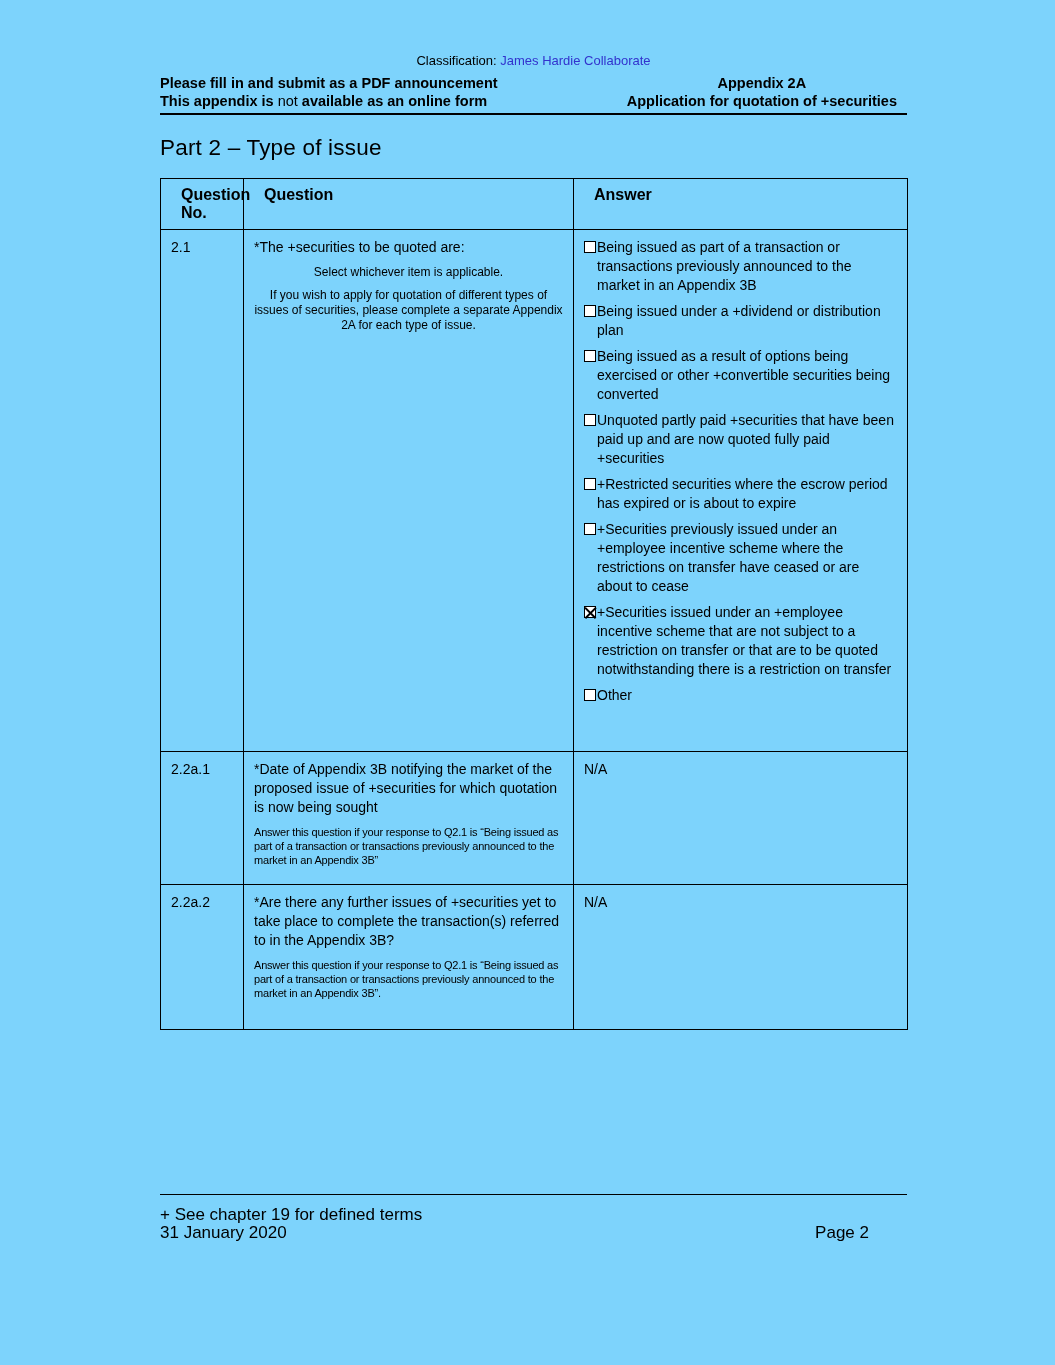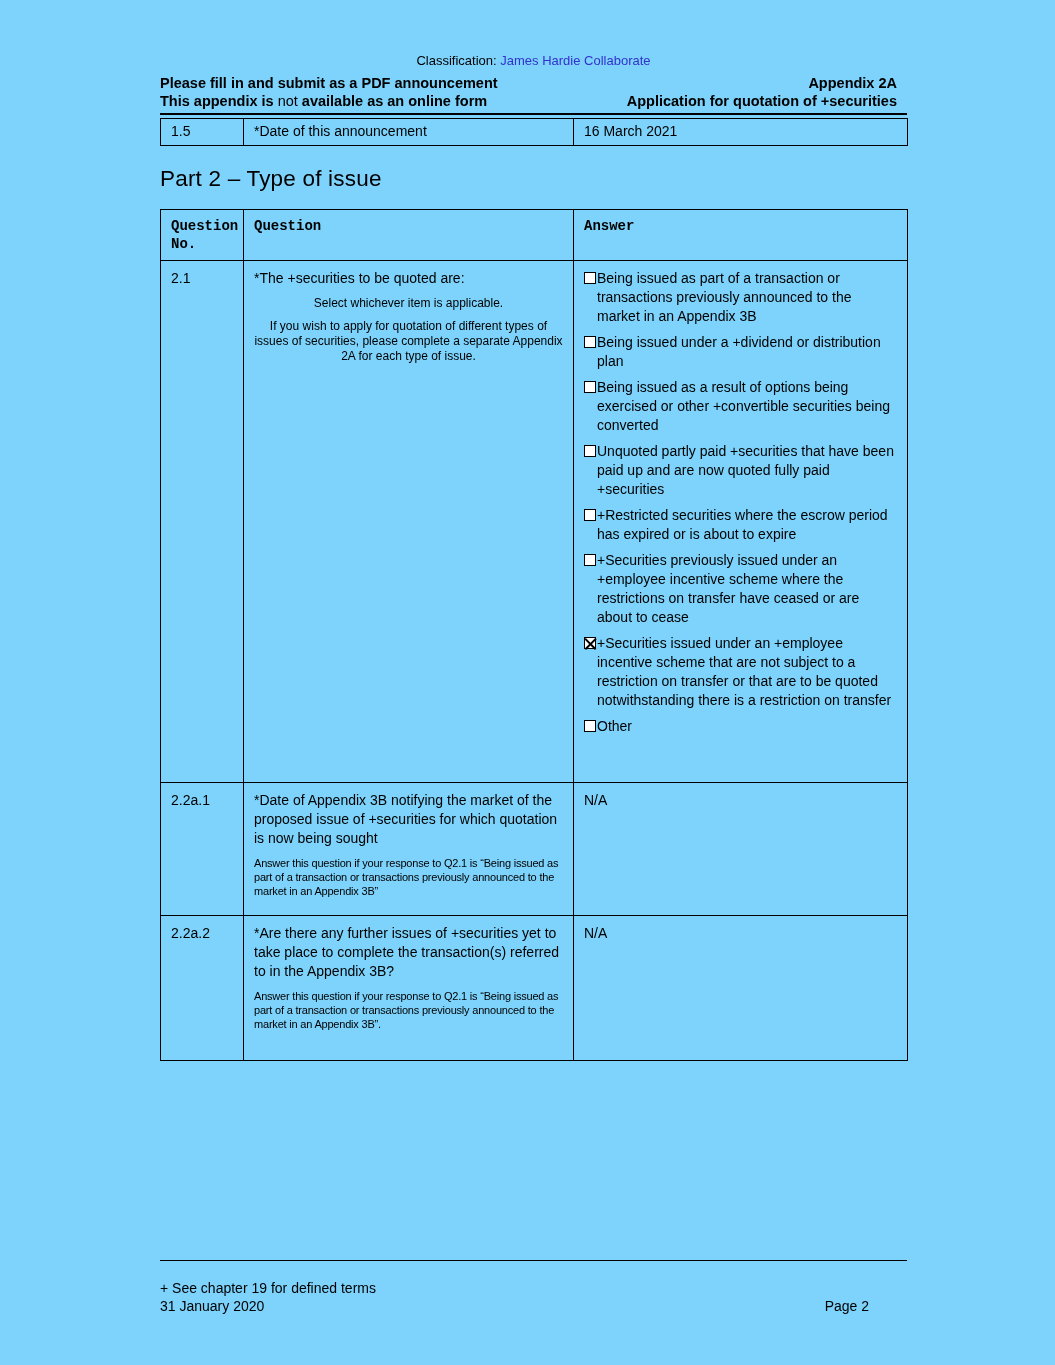--- a/index.html
+++ b/index.html
@@ -7,50 +7,50 @@
   .page {
     position:relative; width:1055px; height:1365px; background:#7dd3fc;
     font-family:"Liberation Sans", sans-serif; color:#000; margin:0 auto;
     overflow:hidden;
   }
   .content { position:absolute; left:160px; top:0; width:747px; }
   .classification { padding-top:53px; text-align:center; font-size:13px; }
   .classification .blue { color:#3232cd; }
   .hdr { display:flex; justify-content:space-between; margin-top:6px; }
   .hdr .left, .hdr .right { font-size:14.5px; font-weight:bold; line-height:18px; }
-  .hdr .right { text-align:right; padding-right:10px; }
+  .hdr .right { text-align:center; padding-right:10px; }
   .hdr .notbold { font-weight:normal; }
   .hdr-rule { margin-top:3px; border-top:2px solid #000; }
   table { border-collapse:collapse; width:747px; table-layout:fixed; }
   td, th { border:1.5px solid #000; vertical-align:top; text-align:left; }
   .intro-table { margin-top:3px; }
   .intro-table td { font-size:14px; padding:4px 10px 5px 10px; height:27px; }
   .col-no { width:83px; } .col-q { width:330px; } .col-a { width:334px; }
   h1.part-title { margin-top:20px; font-size:22.5px; font-weight:normal; letter-spacing:0.2px; }
   .main-table { margin-top:17px; }
-  .main-table th { font-size:14px; font-weight:bold; padding:7px 10px; height:43px; line-height:18px;font-family:Liberation Mono, monospace; }
+  .main-table th { font-size:16px; font-weight:bold; padding:7px 20px; height:43px; line-height:18px; }
   .main-table td { font-size:14px; padding:8px 10px; line-height:19px; }
   tr.row-21 td { height:522px; }
   tr.row-22a1 td { height:133px; }
   tr.row-22a2 td { height:145px; }
   .q-note { margin-top:8px; font-size:12px; line-height:15px;text-align:center; }
   .q-note-condensed { margin-top:8px; font-size:11px; line-height:14px; letter-spacing:-0.2px; }
   .opt { display:flex; gap:1px; margin-bottom:7px; }
   .cb {
     flex:0 0 auto; width:12px; height:12px; border:1.5px solid #000;
     margin-top:3px; position:relative; background:#fff;
   }
   .cb.checked::before, .cb.checked::after {
     content:""; position:absolute; left:-2px; top:5px; width:15px; height:1.5px; background:#000;
   }
   .cb.checked::before { transform:rotate(45deg); }
   .cb.checked::after { transform:rotate(-45deg); }
   .footer {
-    position:absolute; left:160px; top:1260px; width:747px;
-    border-top:1.5px solid #000; padding-top:18px; font-size:14px; line-height:18px;
+    position:absolute; left:160px; top:1194px; width:747px;
+    border-top:1.5px solid #000; padding-top:11px; font-size:17px; line-height:18px;
   }
   .footer-row2 { display:flex; justify-content:space-between; }
   .footer-page { margin-right:38px; }
 </style>
 </head>
 <body>
 
 <div class="page">
   <div class="content">
 
@@ -64,29 +64,20 @@
         <div>Please fill in and submit as a PDF announcement</div>
         <div><span>This appendix is </span><span class="notbold">not</span><span> available as an online form</span></div>
       </div>
       <div class="right">
         <div>Appendix 2A</div>
         <div>Application for quotation of +securities</div>
       </div>
     </div>
     <div class="hdr-rule"></div>
 
-    <table class="intro-table">
-      <tbody>
-          <tr>
-        <td class="col-no">1.5</td>
-        <td class="col-q">*Date of this announcement</td>
-        <td class="col-a">16 March 2021</td>
-      </tr>
-    </tbody>
-      </table>
 
     <h1 class="part-title">Part 2 – Type of issue</h1>
 
     <table class="main-table">
       <tbody>
           <tr>
         <th class="col-no">Question No.</th>
         <th class="col-q">Question</th>
         <th class="col-a">Answer</th>
       </tr>

